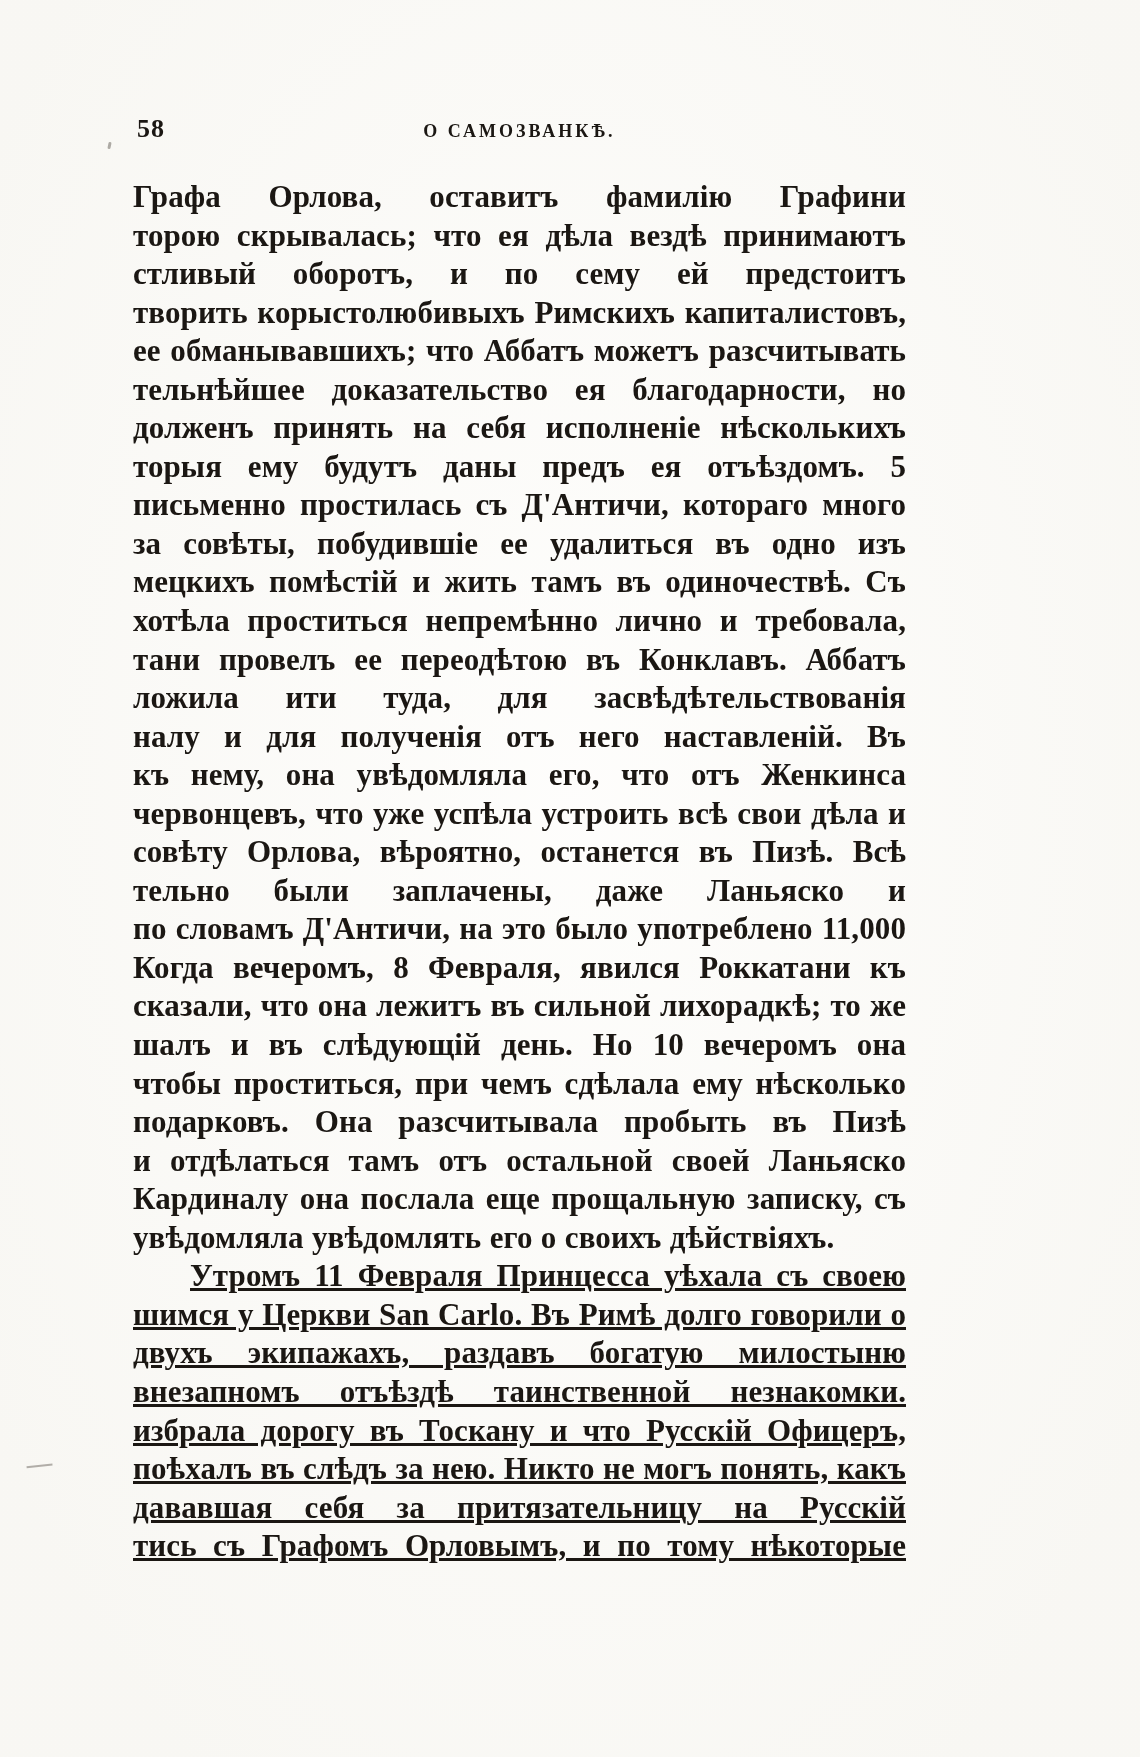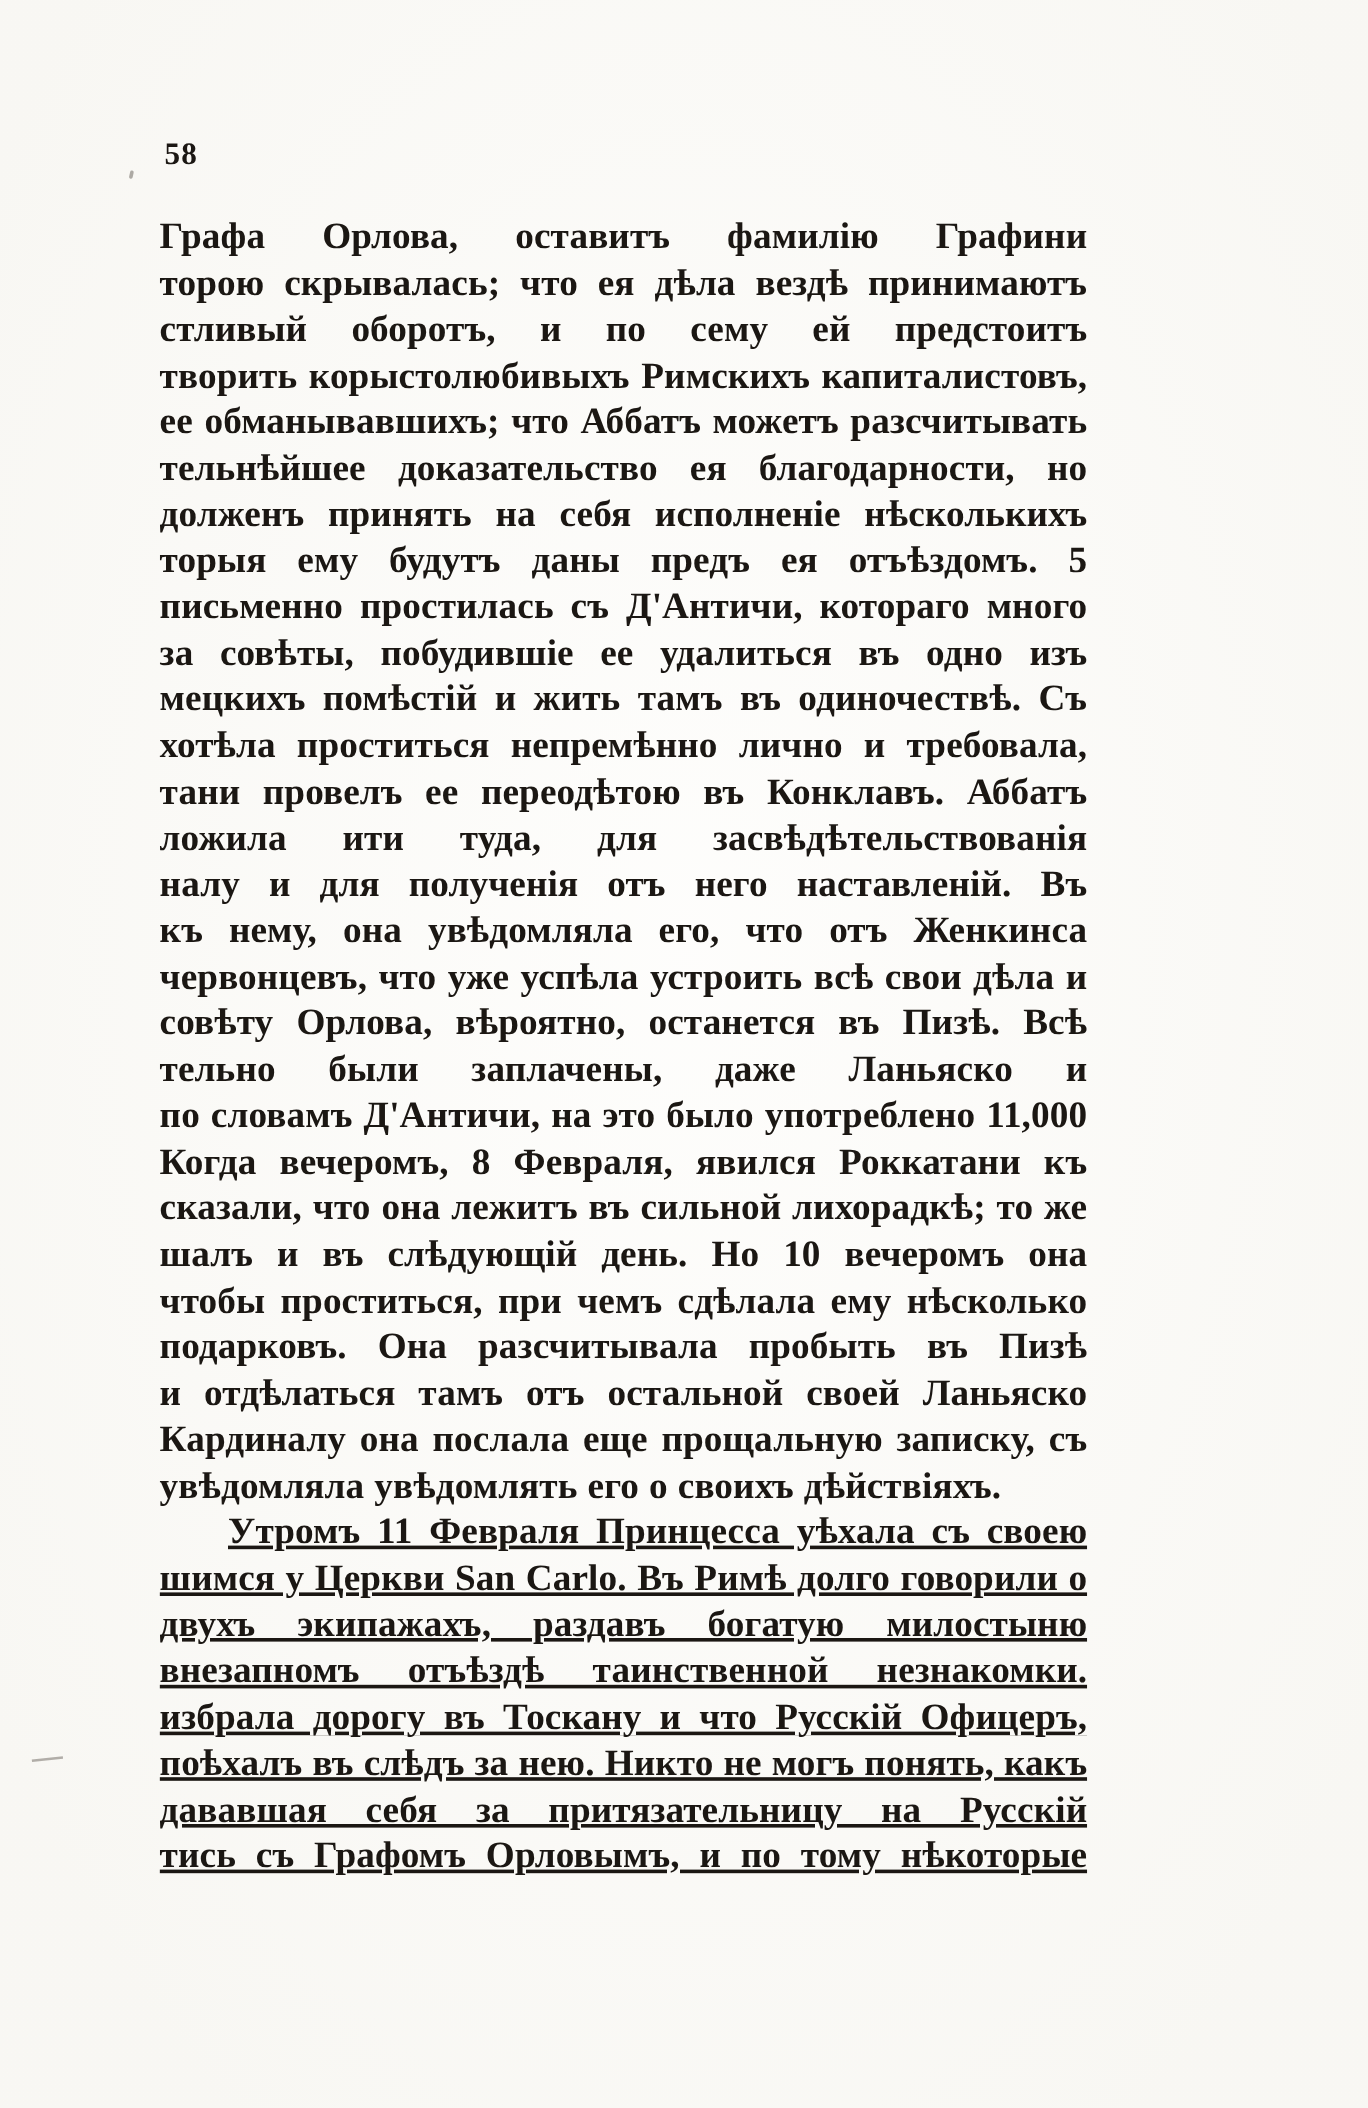--- a/index.html
+++ b/index.html
@@ -95,20 +95,21 @@
 </style>
 </head>
 <body>
 
 <div class="page">
 
   <div class="scan-dot"></div>
 
   <div class="header">
     <span class="pagenum">58</span>
+    <span class="running-title">О САМОЗВАНКѢ.</span>
   </div>
 
   <div class="text-block" id="text-block">
       <div class="paragraph no-justify-last">
         <div class="line first">Графа Орлова, оставитъ фамилію Графини Пиннебергъ, подъ ко-</div>
         <div class="line">торою скрывалась; что ея дѣла вездѣ принимаютъ самый сча-</div>
         <div class="line">стливый оборотъ, и по сему ей предстоитъ возможность удовле-</div>
         <div class="line">творить корыстолюбивыхъ Римскихъ капиталистовъ, такъ много</div>
         <div class="line">ее обманывавшихъ; что Аббатъ можетъ разсчитывать на блиста-</div>
         <div class="line">тельнѣйшее доказательство ея благодарности, но предварительно</div>

